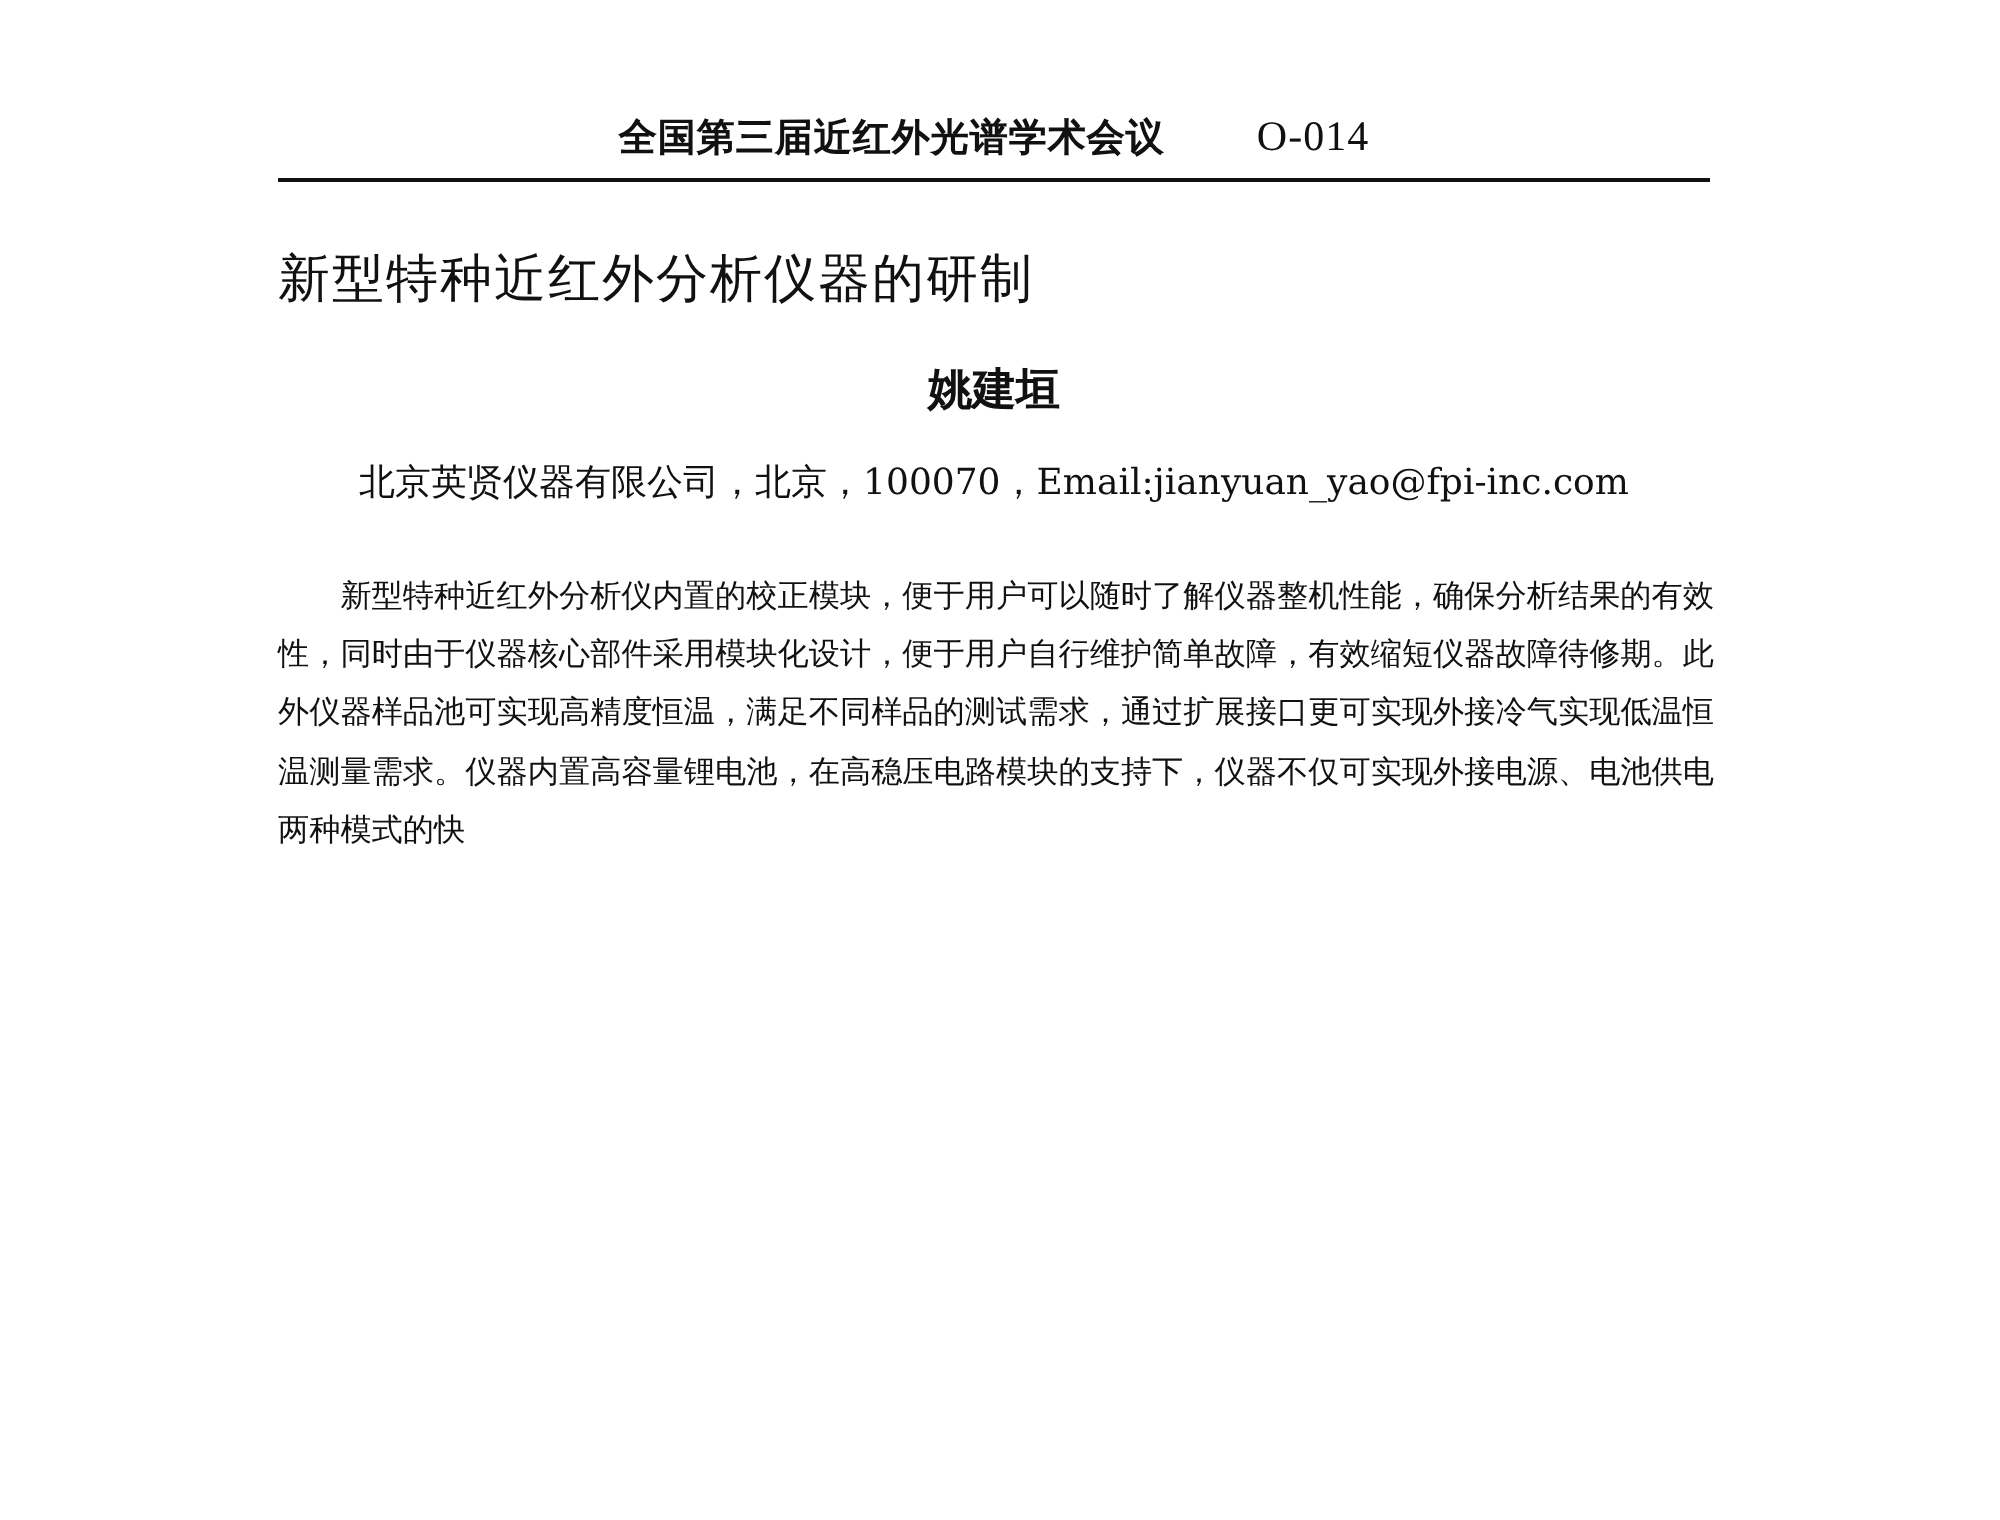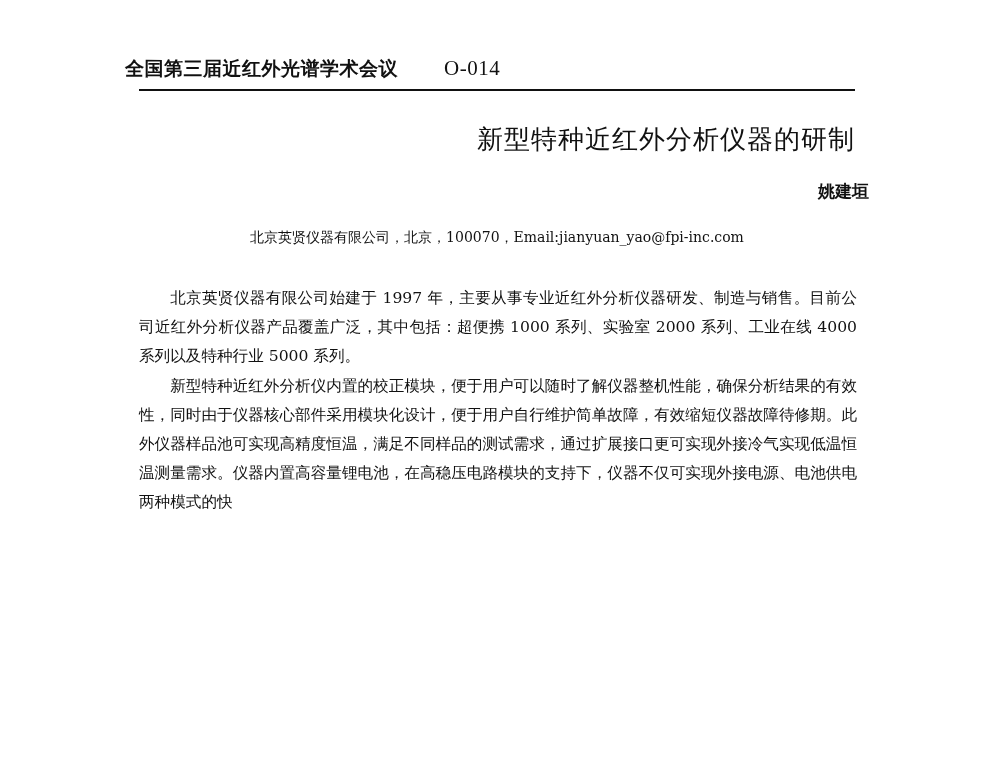--- a/index.html
+++ b/index.html
@@ -1,37 +1,37 @@
 <!DOCTYPE html>
 <html><head>
 <meta charset="utf-8">
 <style>
   html, body { margin: 0; padding: 0; background: #ffffff; }
   body {
     width: 1000px; height: 760px; overflow: hidden; position: relative;
     font-family: "DejaVu Serif", "Liberation Serif", serif; color: #111;
   }
   .running-head {
-    position: absolute; left: 125px; width: 716px; top: 56px; height: 34px;
-    font-family: "DejaVu Sans", sans-serif; font-weight: bold;
+    position: absolute; left: 139px; width: 716px; top: 56px; height: 34px;
+    text-align: center; font-family: "DejaVu Sans", sans-serif; font-weight: bold;
     font-size: 19px; letter-spacing: 0.5px;
   }
   .running-head .code { margin-left: 46px; font-family: "Liberation Serif", serif; font-weight: normal; font-size: 21px; }
   .head-rule { position: absolute; left: 139px; width: 716px; top: 89px; height: 2px; background: #111; }
   .title {
-    position: absolute; left: 139px; width: 716px; top: 122px; text-align: right;
+    position: absolute; left: 139px; width: 716px; top: 122px; text-align: left;
     font-family: Liberation Mono, monospace; font-size: 26px; letter-spacing: 1px;
   }
   .author {
-    position: absolute; left: 153px; width: 716px; top: 180px; text-align: right;
-    font-family: "DejaVu Sans", sans-serif; font-weight: bold; font-size: 17px;
+    position: absolute; left: 139px; width: 716px; top: 180px; text-align: center;
+    font-family: "DejaVu Sans", sans-serif; font-weight: bold; font-size: 22px;
   }
   .affil {
     position: absolute; left: 139px; width: 716px; top: 229px; text-align: center;
-    font-family: "DejaVu Serif", serif; font-size: 14px;
+    font-family: "DejaVu Serif", serif; font-size: 18px;
   }
   .body {
     position: absolute; left: 139px; width: 718px; top: 284px;
     font-family: "DejaVu Serif", serif; font-size: 15.6px; line-height: 29.2px;
     text-align: justify;
   }
   .body p { margin: 0; text-indent: 2em; }
 </style>
 </head>
 <body>
@@ -39,15 +39,14 @@
 <div class="running-head">
   <span>全国第三届近红外光谱学术会议</span><span class="code">O-014</span>
 </div>
 <div class="head-rule"></div>
 
 <div class="title">新型特种近红外分析仪器的研制</div>
 <div class="author">姚建垣</div>
 <div class="affil">北京英贤仪器有限公司，北京，100070，Email:jianyuan_yao@fpi-inc.com</div>
 
 <div class="body">
-  <p>北京英贤仪器有限公司始建于 1997 年，主要从事专业近红外分析仪器研发、制造与销售。目前公司近红外分析仪器产品覆盖广泛，其中包括：超便携 1000 系列、实验室 2000 系列、工业在线 4000 系列以及特种行业 5000 系列。</p>
   <p>新型特种近红外分析仪内置的校正模块，便于用户可以随时了解仪器整机性能，确保分析结果的有效性，同时由于仪器核心部件采用模块化设计，便于用户自行维护简单故障，有效缩短仪器故障待修期。此外仪器样品池可实现高精度恒温，满足不同样品的测试需求，通过扩展接口更可实现外接冷气实现低温恒温测量需求。仪器内置高容量锂电池，在高稳压电路模块的支持下，仪器不仅可实现外接电源、电池供电两种模式的快</p>
 </div>
 
 </body></html>

